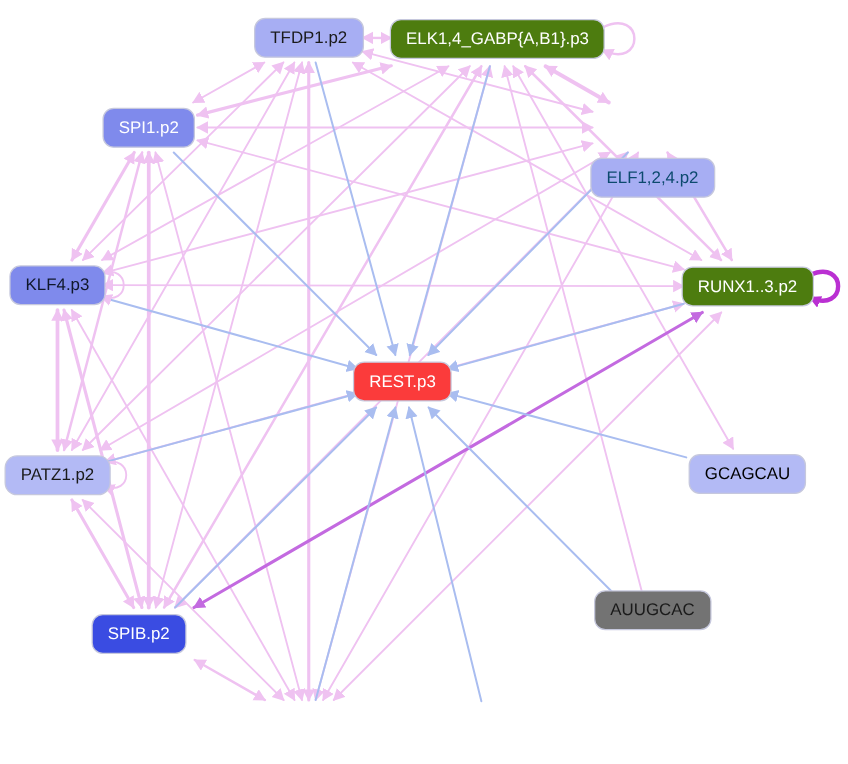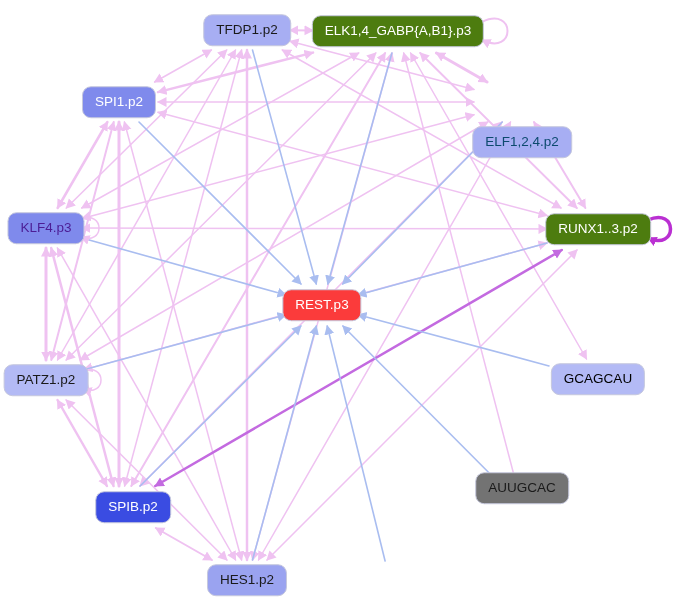--- a/index.html
+++ b/index.html
@@ -105,22 +105,21 @@
       <path d="M 482 22 C 516 5.5, 516 56.5, 482 40" fill="none" stroke="#efc2f1" stroke-width="2" stroke-linecap="round" marker-end="url(#arr-pink-end)"></path>
       <path d="M 648 220 C 678 206.5, 678 251.5, 648 238" fill="none" stroke="#ba30d2" stroke-width="3.5" stroke-linecap="round" marker-end="url(#arr-magenta-end)"></path>
       <path d="M 81 219 C 105 210, 105 246, 81 237" fill="none" stroke="#efc2f1" stroke-width="1.5" stroke-linecap="round" marker-end="url(#arr-pink-end)"></path>
       <path d="M 83 371 C 107 362, 107 398, 83 389" fill="none" stroke="#efc2f1" stroke-width="1.5" stroke-linecap="round" marker-end="url(#arr-pink-end)"></path>
     </svg>
   <div id="nodes">
       <div class="node" style="left: 247px; top: 30px; min-width: 80px; background: rgb(167, 174, 243); color: rgb(26, 26, 26);">TFDP1.p2</div>
       <div class="node" style="left: 398px; top: 31px; min-width: 164px; background: #4d7c0f; color: rgb(255, 255, 255);">ELK1,4_GABP{A,B1}.p3</div>
       <div class="node" style="left: 119px; top: 102px; min-width: 72px; background: rgb(127, 138, 236); color: rgb(255, 255, 255);">SPI1.p2</div>
       <div class="node" style="left: 522px; top: 102px; min-width: 90px; background: rgb(167, 174, 243); color: #0c4a6e; margin-top: 40px;">ELF1,2,4.p2</div>
-      <div class="node" style="left: 46px; top: 228px; min-width: 66px; background: rgb(127, 138, 236); color: #4c1d95;">KLF4.p3</div>
+      <div class="node" style="left: 46px; top: 228px; min-width: 66px; background: rgb(127, 138, 236); color: #0f172a;">KLF4.p3</div>
       <div class="node" style="left: 598px; top: 229px; min-width: 96px; background: #4d7c0f; color: rgb(255, 255, 255);">RUNX1..3.p2</div>
       <div class="node" style="left: 322px; top: 305px; min-width: 66px; background: rgb(251, 59, 59); color: #ffffff;">REST.p3</div>
-      <div class="node" style="left: 46px; top: 380px; min-width: 70px; background: rgb(179, 186, 245); color: rgb(26, 26, 26);">PATZ1.p2</div>
+      <div class="node" style="left: 46px; top: 380px; min-width: 70px; background: rgb(179, 186, 245); color: rgb(26, 26, 26); border-radius: 10px;">PATZ1.p2</div>
       <div class="node" style="left: 598px; top: 379px; min-width: 92px; background: rgb(179, 186, 245); color: #000000;">GCAGCAU</div>
-      <div class="node" style="left: 133px; top: 507px; min-width: 70px; background: rgb(58, 76, 226); color: rgb(255, 255, 255);">SPIB.p2</div>
+      <div class="node" style="left: 111px; top: 507px; min-width: 70px; background: rgb(58, 76, 226); color: rgb(255, 255, 255);">SPIB.p2</div>
       <div class="node" style="left: 522px; top: 488px; min-width: 90px; background: #737373; color: rgb(26, 26, 26);">AUUGCAC</div>
-      <div class="node" style="left: 247px; top: 580px; min-width: 70px; background: rgb(154, 163, 240); color: rgb(26, 26, 26);">HES1.p2</div>
     </div>
 </div>
 
 </body></html>

